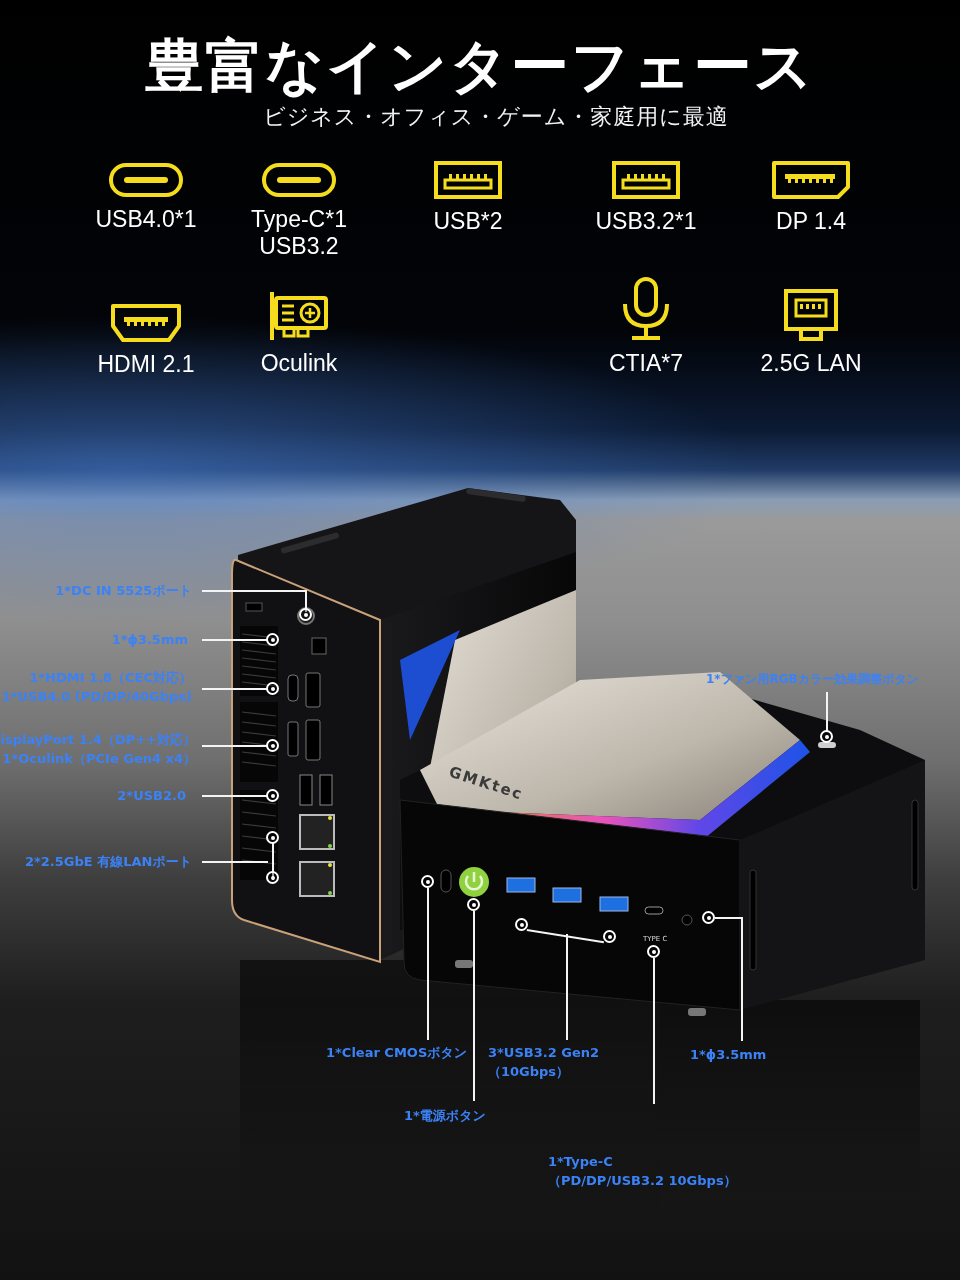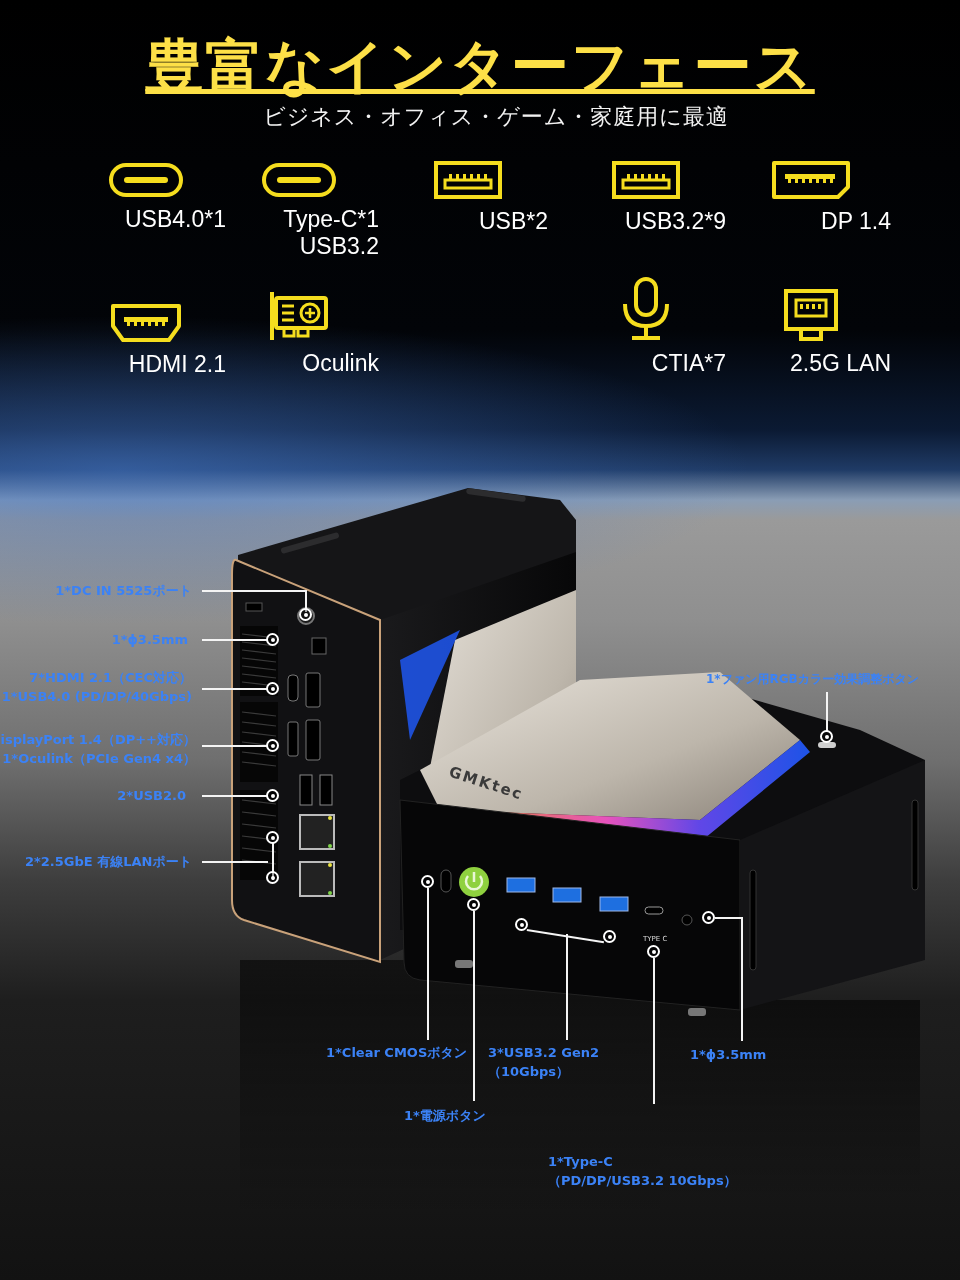--- a/index.html
+++ b/index.html
@@ -2,23 +2,23 @@
 <html><head>
 <meta charset="utf-8">
 <style>
   *{margin:0;padding:0;box-sizing:border-box;}
   html,body{width:960px;height:1280px;overflow:hidden;background:#000;}
   body{font-family:"DejaVu Sans","Liberation Sans",sans-serif;position:relative;}
   .bg{position:absolute;left:0;top:0;width:960px;height:1280px;
     background:
       radial-gradient(ellipse 900px 220px at 120px 470px, rgba(70,120,200,0.55), rgba(0,0,0,0) 70%),
       linear-gradient(180deg,#000 0px,#020408 330px,#0b1a33 430px,#1f3b66 470px,#8a9db5 500px,#9a9a9a 520px,#8f8f8f 620px,#6f6f6f 760px,#3e3e3e 880px,#1e1e1e 1000px,#121212 1280px);}
-  .title{position:absolute;top:28px;left:0;width:960px;text-align:center;color:#fde047;font-size:58px;font-weight:bold;letter-spacing:2px;text-decoration:underline;}
+  .title{position:absolute;top:28px;left:0;width:960px;text-align:center;color:#ffffff;font-size:58px;font-weight:bold;letter-spacing:2px;}
   .subtitle{position:absolute;top:102px;left:0;width:960px;text-align:center;color:#f2f2f2;font-size:22px;letter-spacing:1px;margin-left:16px;}
-  .feat{position:absolute;width:160px;text-align:right;color:#fff;font-size:23px;line-height:27px;font-family:"Liberation Sans","DejaVu Sans",sans-serif;}
+  .feat{position:absolute;width:160px;text-align:center;color:#fff;font-size:23px;line-height:27px;font-family:"Liberation Sans","DejaVu Sans",sans-serif;}
   .feat svg{display:block;margin:0 auto 8px auto;}
   .feat .lbl{display:block;}
   .callout{position:absolute;color:#3b82f6;font-size:13px;font-weight:bold;line-height:19px;white-space:nowrap;}
   .callout.r{text-align:right;}
   .callout.c{}
   .line{position:absolute;background:#f4f4f4;}
   .dot{position:absolute;width:13px;height:13px;border:2px solid #fff;border-radius:50%;background:rgba(0,0,0,0.35);}
   .dot::after{content:"";position:absolute;left:2.5px;top:2.5px;width:4px;height:4px;border-radius:50%;background:#fff;}
 </style>
 </head>
@@ -65,21 +65,21 @@
     <rect x="12" y="20" width="46" height="8" fill="none" stroke="#f5dd1e" stroke-width="3"></rect>
     <g fill="#f5dd1e">
         <rect x="16" y="14" width="3" height="6"></rect>
         <rect x="23" y="14" width="3" height="6"></rect>
         <rect x="30" y="14" width="3" height="6"></rect>
         <rect x="37" y="14" width="3" height="6"></rect>
         <rect x="44" y="14" width="3" height="6"></rect>
         <rect x="51" y="14" width="3" height="6"></rect>
       </g>
   </svg>
-  <span class="lbl">USB3.2*9</span>
+  <span class="lbl">USB3.2*1</span>
 </div>
 <div class="feat" style="left:731px;top:160px;">
   <svg width="80" height="40" viewBox="0 0 80 40">
     <path d="M3 3 H77 V27 L67 37 H3 Z" fill="none" stroke="#f5dd1e" stroke-width="4" stroke-linejoin="round"></path>
     <rect x="14" y="14" width="50" height="5" fill="#f5dd1e"></rect>
     <g fill="#f5dd1e">
         <rect x="17" y="19" width="3" height="4"></rect>
         <rect x="24" y="19" width="3" height="4"></rect>
         <rect x="31" y="19" width="3" height="4"></rect>
         <rect x="38" y="19" width="3" height="4"></rect>
@@ -253,21 +253,21 @@
 <div class="callout r" style="right:768px;top:581px;">1*DC IN 5525ポート</div>
 <div class="line" style="left:202px;top:590px;width:104px;height:2px;"></div>
 <div class="line" style="left:305px;top:590px;width:2px;height:22px;"></div>
 <div class="dot" style="left:299px;top:608px;"></div>
 
 <div class="callout r" style="right:772px;top:630px;">1*ϕ3.5mm</div>
 <div class="line" style="left:202px;top:639px;width:66px;height:2px;"></div>
 <div class="dot" style="left:266px;top:633px;"></div>
 
 <div class="callout r" style="right:768px;top:668px;">
-  <div>7*HDMI 2.1（CEC対応）</div>
+  <div>1*HDMI 1.8（CEC対応）</div>
   <div>1*USB4.0 (PD/DP/40Gbps)</div>
 </div>
 <div class="line" style="left:202px;top:688px;width:66px;height:2px;"></div>
 <div class="dot" style="left:266px;top:682px;"></div>
 
 <div class="callout r" style="right:764px;top:730px;">
   <div>1*DisplayPort 1.4（DP++対応）</div>
   <div>1*Oculink（PCIe Gen4 x4）</div>
 </div>
 <div class="line" style="left:202px;top:745px;width:66px;height:2px;"></div>

